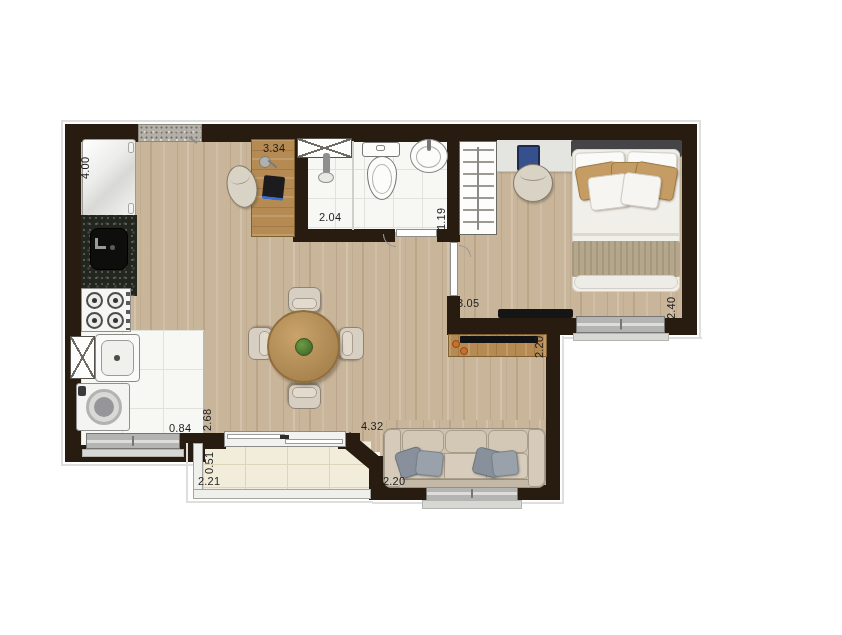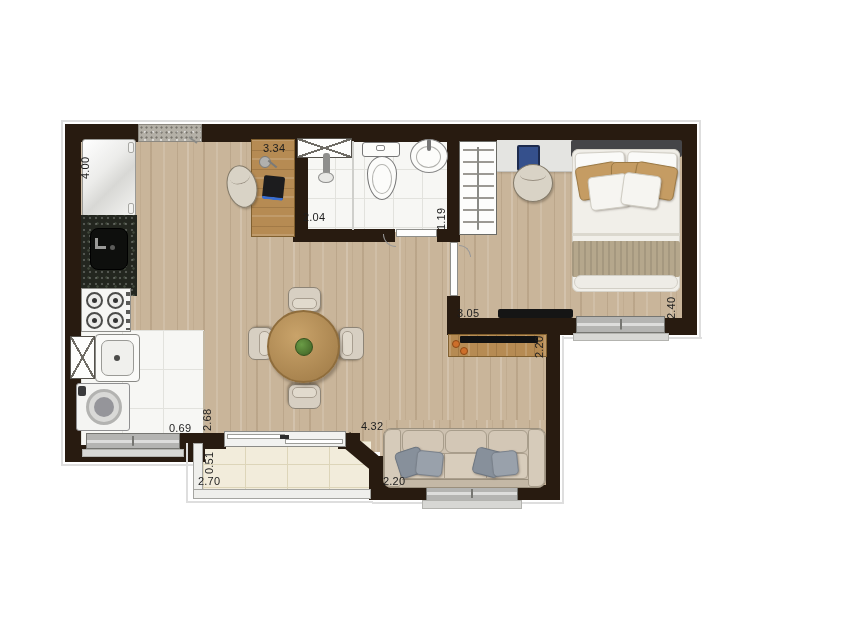--- a/index.html
+++ b/index.html
@@ -202,25 +202,25 @@
   <div class="abs" style="left:444px;top:454px;width:1px;height:24px;background:#ab9f8d;"></div>
   <div class="abs" style="left:486px;top:454px;width:1px;height:24px;background:#ab9f8d;"></div>
   <div class="abs" style="left:402px;top:479px;width:126px;height:8px;background:#c4b8a6;border-top:1px solid #9a8f7d;"></div>
   <div class="pil" style="left:397px;top:449px;width:27px;height:27px;background:#87909b;border:1px solid #6d7681;transform:rotate(-18deg);"></div>
   <div class="pil" style="left:416px;top:451px;width:27px;height:25px;background:#99a1ab;border:1px solid #7a828c;transform:rotate(6deg);"></div>
   <div class="pil" style="left:474px;top:449px;width:27px;height:27px;background:#87909b;border:1px solid #6d7681;transform:rotate(14deg);"></div>
   <div class="pil" style="left:492px;top:451px;width:26px;height:25px;background:#99a1ab;border:1px solid #7a828c;transform:rotate(-6deg);"></div>
 
   <span class="lbl lblv" style="left:80px;top:143px;height:36px;">4.00</span>
   <span class="lbl" style="left:263px;top:143px;">3.34</span>
-  <span class="lbl" style="left:303px;top:212px;">2.04</span>
+  <span class="lbl" style="left:319px;top:212px;">2.04</span>
   <span class="lbl lblv" style="left:436px;top:200px;height:30px;">1.19</span>
-  <span class="lbl" style="left:457px;top:308px;">3.05</span>
+  <span class="lbl" style="left:457px;top:298px;">3.05</span>
   <span class="lbl lblv" style="left:666px;top:289px;height:30px;">2.40</span>
   <span class="lbl lblv" style="left:534px;top:328px;height:30px;">2.20</span>
   <span class="lbl lblv" style="left:202px;top:399px;height:32px;">2.68</span>
-  <span class="lbl" style="left:169px;top:423px;">0.69</span>
+  <span class="lbl" style="left:169px;top:423px;">0.84</span>
   <span class="lbl" style="left:361px;top:421px;">4.32</span>
   <span class="lbl lblv" style="left:204px;top:446px;height:28px;">0.51</span>
-  <span class="lbl" style="left:198px;top:476px;">2.70</span>
+  <span class="lbl" style="left:198px;top:476px;">2.21</span>
   <span class="lbl" style="left:383px;top:476px;">2.20</span>
 
 </div>
 
 </body></html>

